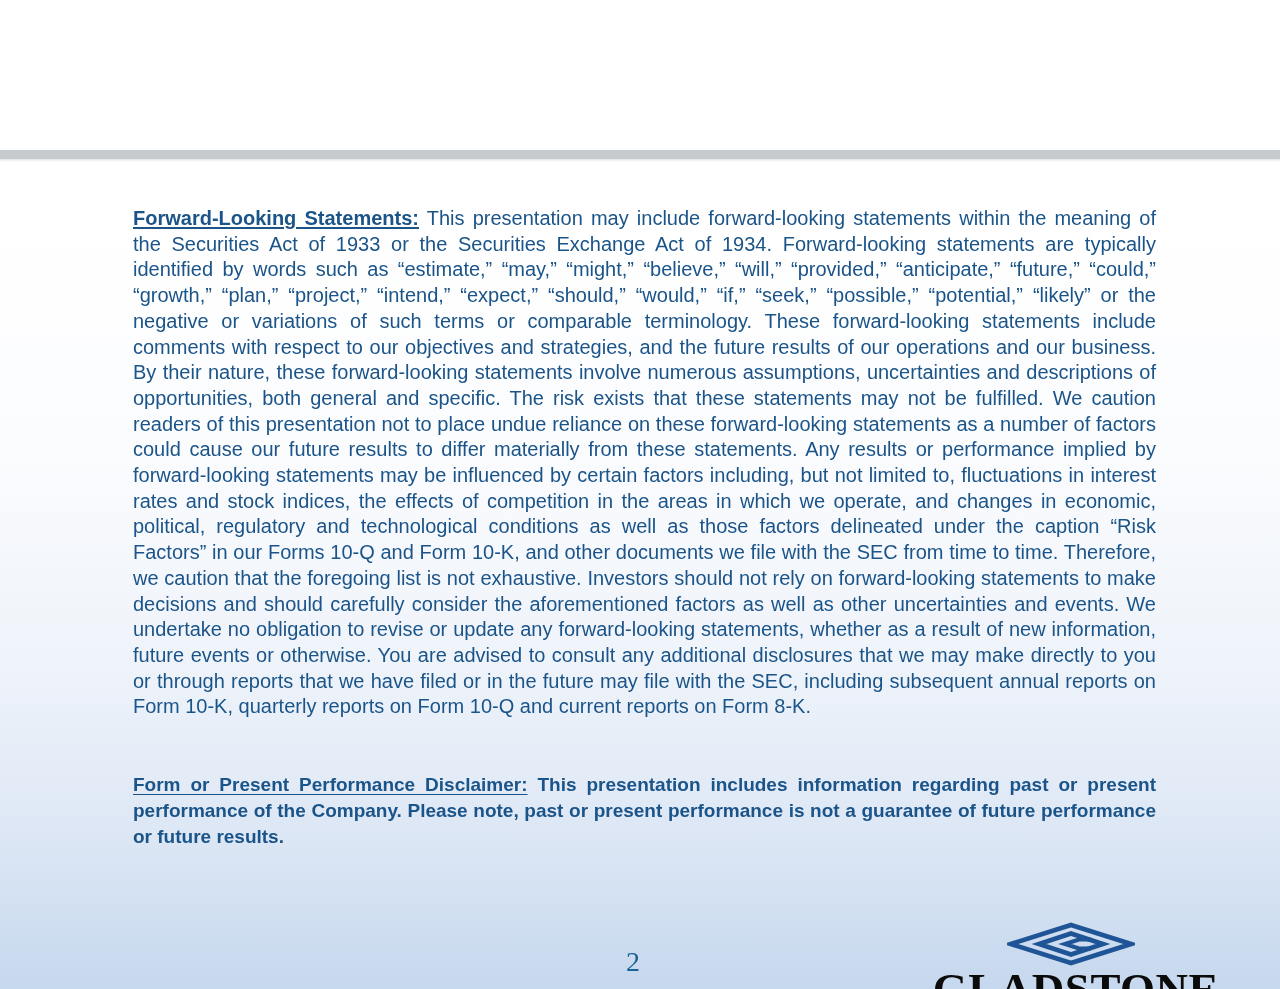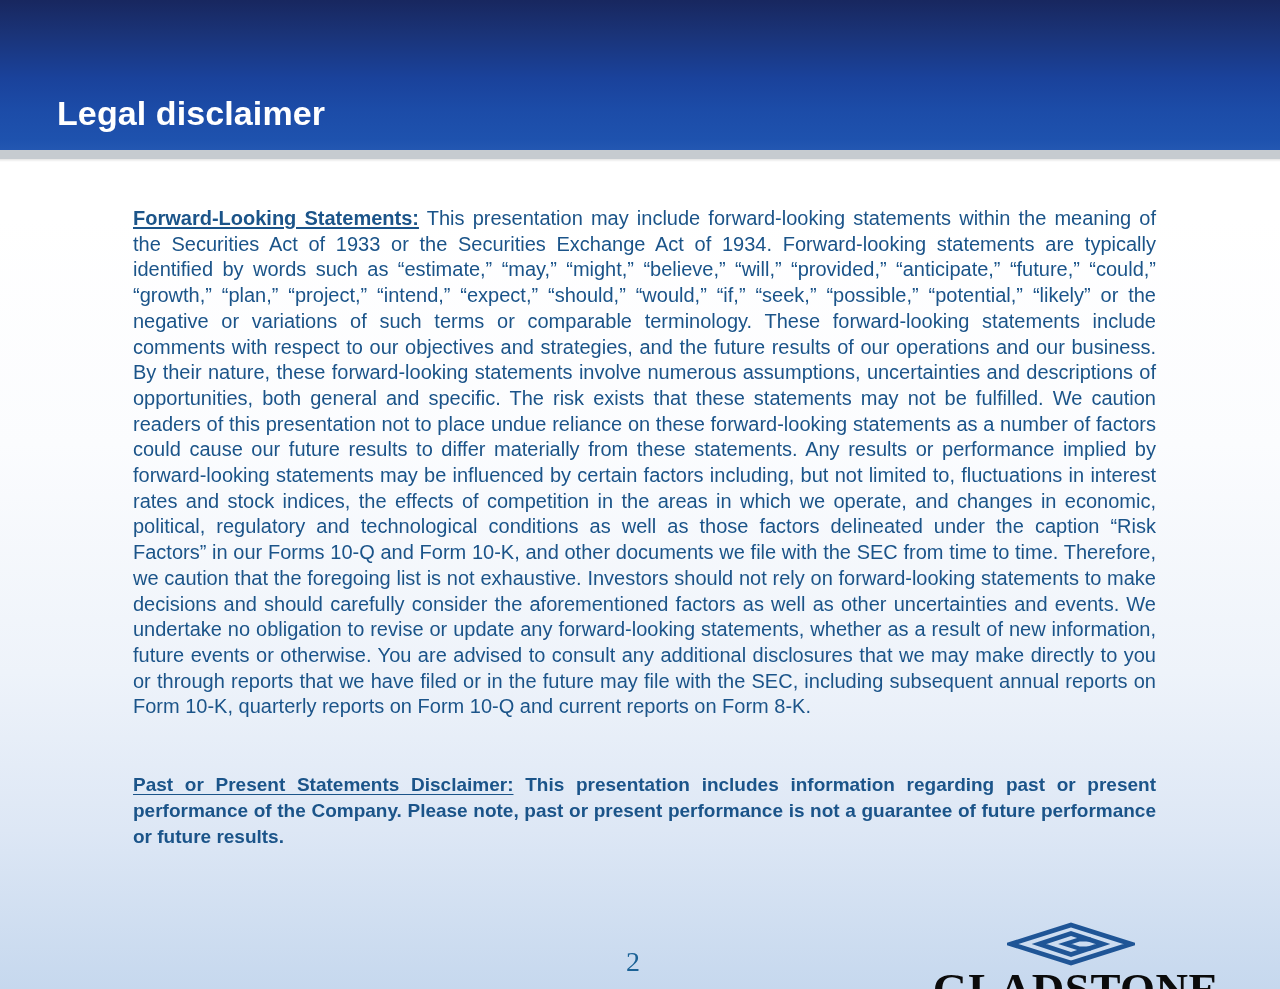--- a/index.html
+++ b/index.html
@@ -148,36 +148,33 @@
     letter-spacing: 0.5px;
     line-height: 1;
     white-space: nowrap;
   }
 </style>
 </head>
 <body>
 
 <div class="slide">
 
-  <div class="header">
-    <h1 class="header-title">Legal disclaimer</h1>
-  </div>
   <div class="header-rule"></div>
   <div class="header-rule-shadow"></div>
 
   <div class="content">
 
     <p class="para">
       <span class="para-lead">Forward-Looking Statements:</span><span> This presentation may include forward-looking statements within the meaning of the Securities Act of 1933 or the Securities Exchange Act of 1934. Forward-looking statements are typically identified by words such as “estimate,” “may,” “might,” “believe,” “will,” “provided,” “anticipate,” “future,” “could,” “growth,” “plan,” “project,” “intend,” “expect,” “should,” “would,” “if,” “seek,” “possible,” “potential,” “likely” or the negative or variations of such terms or comparable terminology. These forward-looking statements include comments with respect to our objectives and strategies, and the future results of our operations and our business. By their nature, these forward-looking statements involve numerous assumptions, uncertainties and descriptions of opportunities, both general and specific. The risk exists that these statements may not be fulfilled. We caution readers of this presentation not to place undue reliance on these forward-looking statements as a number of factors could cause our future results to differ materially from these statements. Any results or performance implied by forward-looking statements may be influenced by certain factors including, but not limited to, fluctuations in interest rates and stock indices, the effects of competition in the areas in which we operate, and changes in economic, political, regulatory and technological conditions as well as those factors delineated under the caption “Risk Factors” in our Forms 10-Q and Form 10-K, and other documents we file with the SEC from time to time. Therefore, we caution that the foregoing list is not exhaustive. Investors should not rely on forward-looking statements to make decisions and should carefully consider the aforementioned factors as well as other uncertainties and events. We undertake no obligation to revise or update any forward-looking statements, whether as a result of new information, future events or otherwise. You are advised to consult any additional disclosures that we may make directly to you or through reports that we have filed or in the future may file with the SEC, including subsequent annual reports on Form 10-K, quarterly reports on Form 10-Q and current reports on Form 8-K.</span>
     </p>
 
     <div class="spacer-between"></div>
 
     <p class="para-bold">
-      <span class="para-lead">Past or Present Statements Disclaimer:</span><span>  This presentation includes information regarding past or present performance of the Company.  Please note, past or present performance is not a guarantee of future performance or future results.</span>
+      <span class="para-lead">Form or Present Performance Disclaimer:</span><span>  This presentation includes information regarding past or present performance of the Company.  Please note, past or present performance is not a guarantee of future performance or future results.</span>
     </p>
 
   </div>
 
   <div class="page-number">2</div>
 
   <div class="logo">
     <svg class="logo-mark" viewBox="0 0 128 46">
       <g fill="none" stroke="#1f5596" stroke-width="4.6" stroke-linejoin="miter">
         <path d="M64 4 L124 23 L64 42 L4 23 Z"></path>

